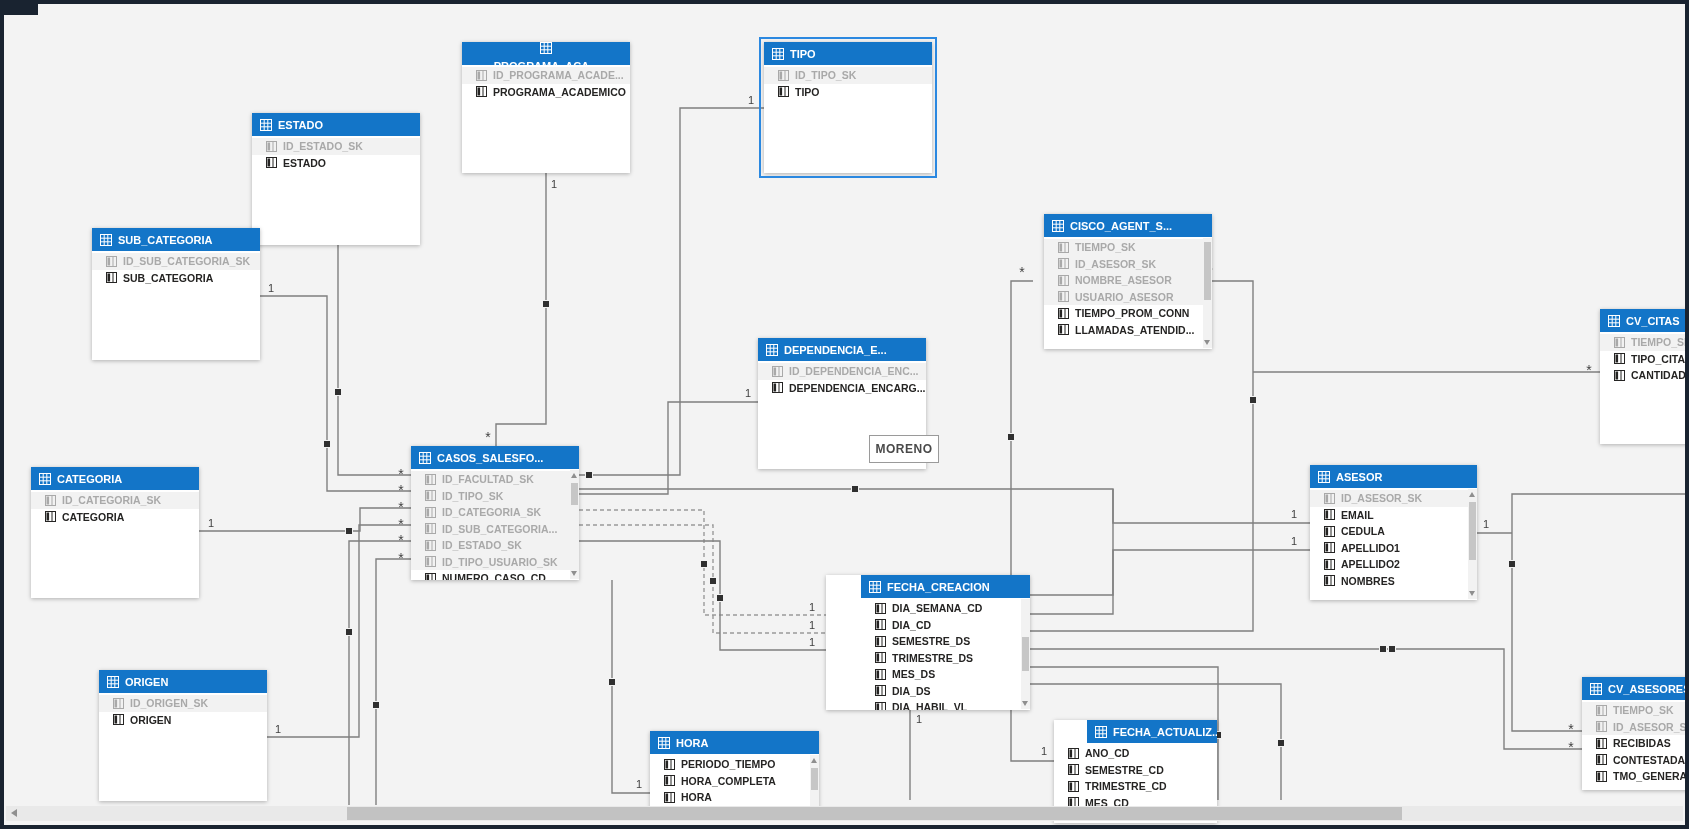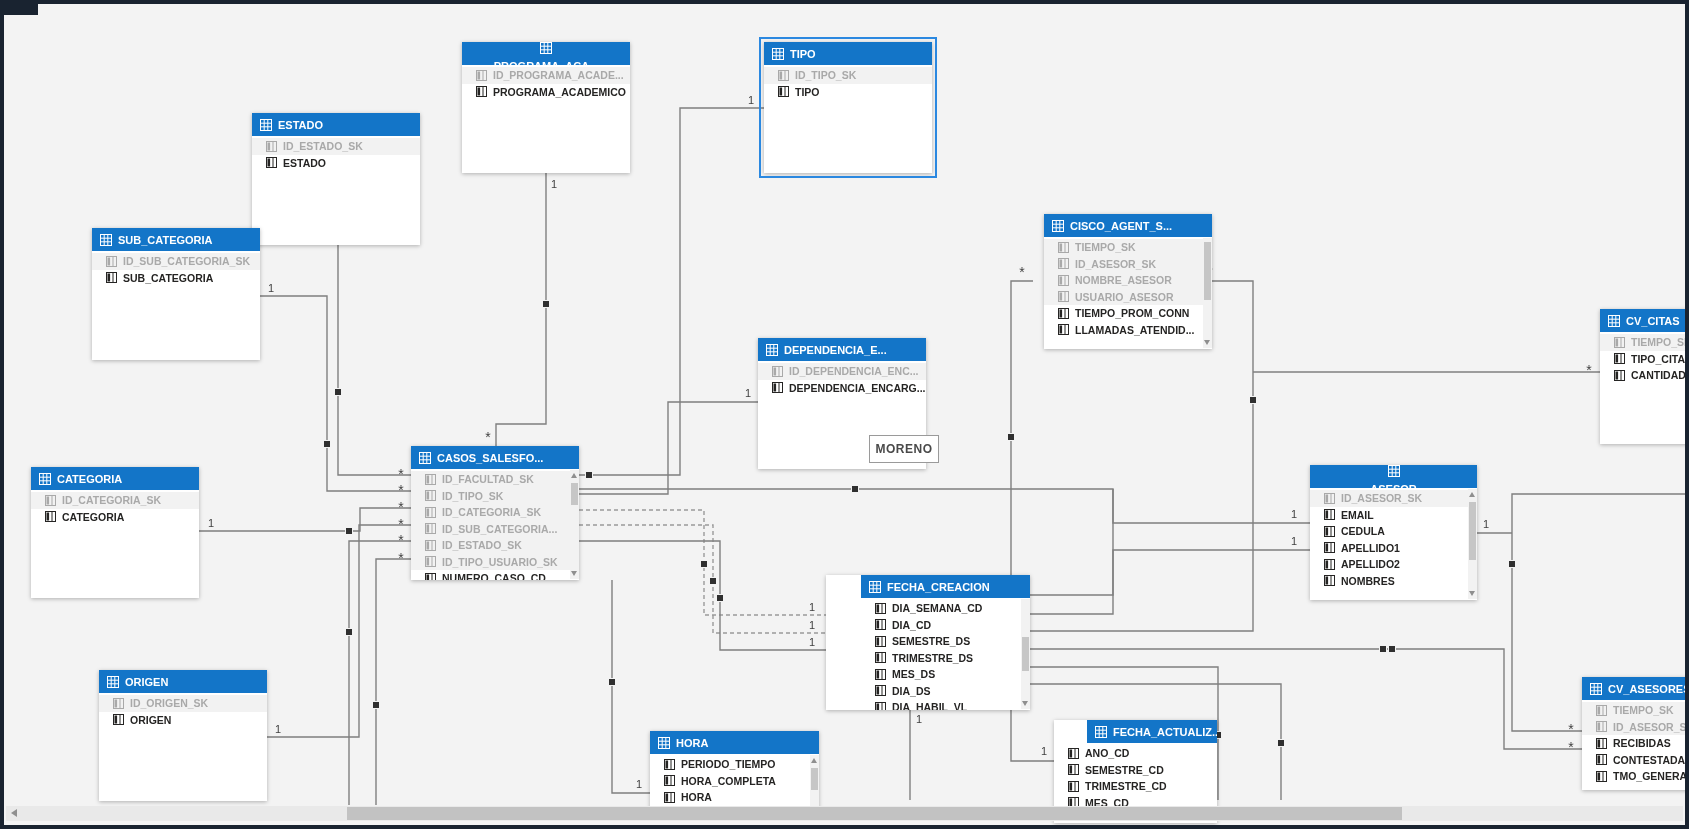--- a/index.html
+++ b/index.html
@@ -564,21 +564,21 @@
                 <rect x="0.5" y="0.5" width="10" height="10" fill="none" stroke="currentColor"></rect>
                 <rect x="1.5" y="1.5" width="2.6" height="8" fill="currentColor"></rect>
                 <line x1="7" y1="1" x2="7" y2="10" stroke="currentColor"></line>
               </svg>
             </span>
             <span>CANTIDAD</span>
           </div>
         </div>
       </div>
       <div class="table-card" style="left: 1306px; top: 461px; width: 167px; height: 135px;">
-        <div class="t-header" style="background: rgb(19, 117, 200); flex-direction: column;">
+        <div class="t-header" style="background: rgb(19, 117, 200);">
           <span class="hicon">
             <svg width="12" height="12" viewBox="0 0 12 12">
               <rect x="0.5" y="0.5" width="11" height="11" fill="none" stroke="#fff"></rect>
               <line x1="4.2" y1="0.5" x2="4.2" y2="11.5" stroke="#fff"></line>
               <line x1="7.8" y1="0.5" x2="7.8" y2="11.5" stroke="#fff"></line>
               <line x1="0.5" y1="4.2" x2="11.5" y2="4.2" stroke="#fff"></line>
               <line x1="0.5" y1="7.8" x2="11.5" y2="7.8" stroke="#fff"></line>
             </svg>
           </span>
           <span>ASESOR</span>

